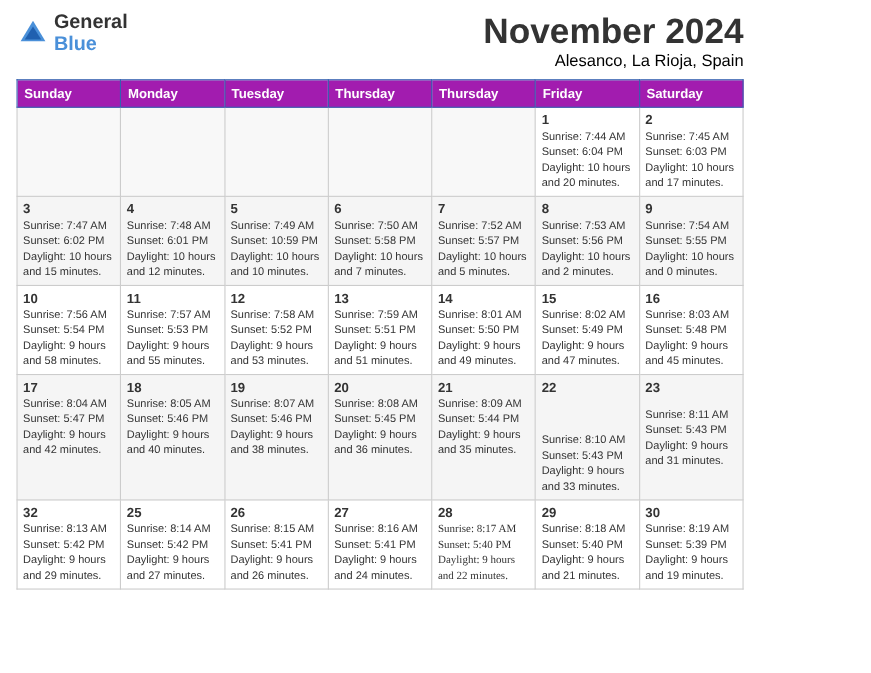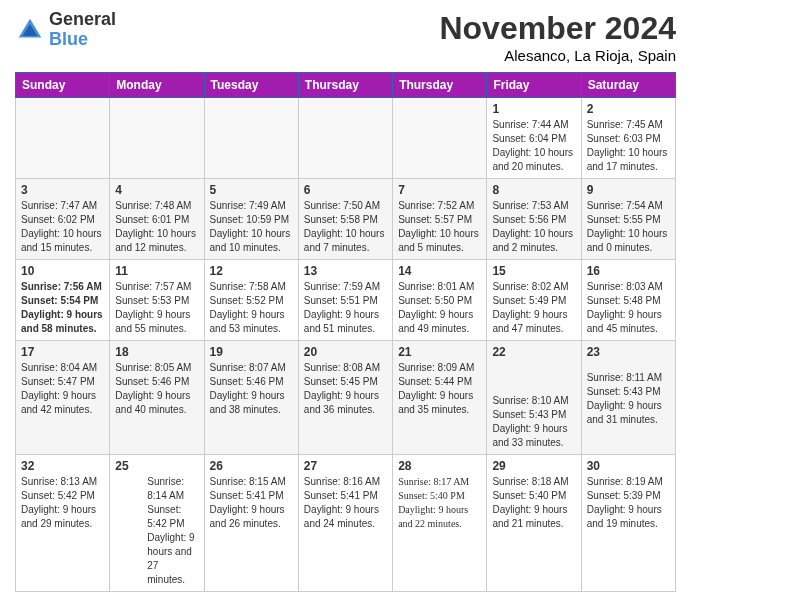--- a/index.html
+++ b/index.html
@@ -182,21 +182,21 @@
           <td class="shaded">
             <div class="day-number">9</div>
             <div class="day-info" style="white-space: pre-line;">Sunrise: 7:54 AM
 Sunset: 5:55 PM
 Daylight: 10 hours and 0 minutes.</div>
           </td>
         </tr>
         <tr>
           <td>
             <div class="day-number">10</div>
-            <div class="day-info" style="white-space: pre-line; font-weight: bold;">Sunrise: 7:56 AM
+            <div class="day-info" style="white-space: pre-line;">Sunrise: 7:56 AM
 Sunset: 5:54 PM
 Daylight: 9 hours and 58 minutes.</div>
           </td>
           <td>
             <div class="day-number">11</div>
             <div class="day-info" style="white-space: pre-line;">Sunrise: 7:57 AM
 Sunset: 5:53 PM
 Daylight: 9 hours and 55 minutes.</div>
           </td>
           <td>
@@ -276,21 +276,21 @@
         </tr>
         <tr>
           <td>
             <div class="day-number">32</div>
             <div class="day-info" style="white-space: pre-line;">Sunrise: 8:13 AM
 Sunset: 5:42 PM
 Daylight: 9 hours and 29 minutes.</div>
           </td>
           <td>
             <div class="day-number">25</div>
-            <div class="day-info" style="white-space: pre-line; margin-left: 32px;">Sunrise: 8:14 AM
+            <div class="day-info" style="white-space: pre-line;">Sunrise: 8:14 AM
 Sunset: 5:42 PM
 Daylight: 9 hours and 27 minutes.</div>
           </td>
           <td>
             <div class="day-number">26</div>
             <div class="day-info" style="white-space: pre-line;">Sunrise: 8:15 AM
 Sunset: 5:41 PM
 Daylight: 9 hours and 26 minutes.</div>
           </td>
           <td>

